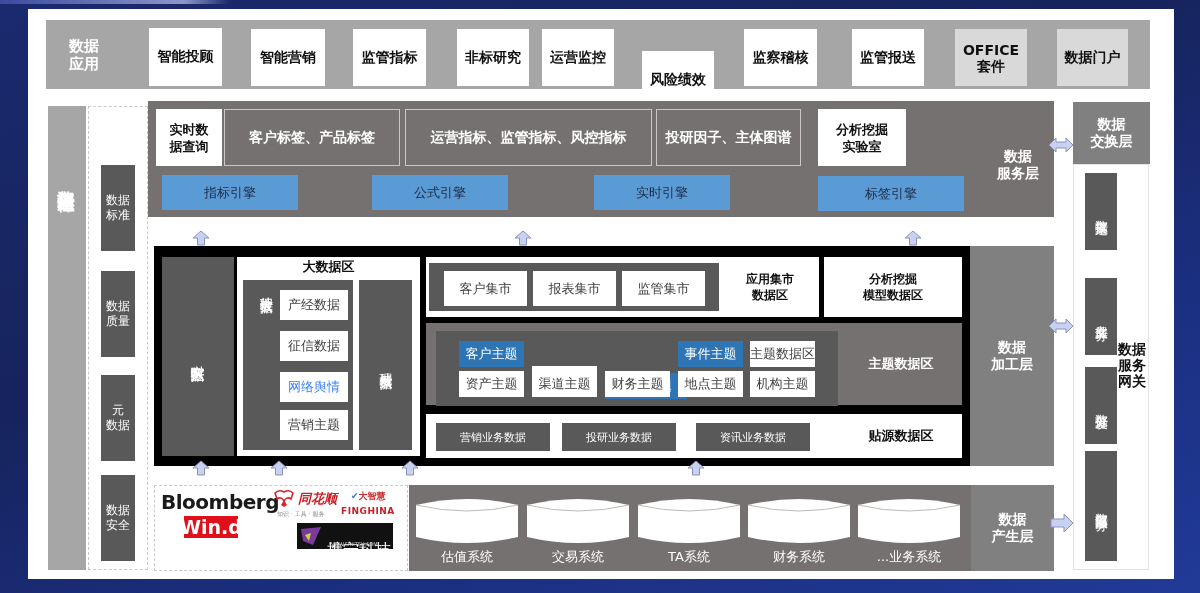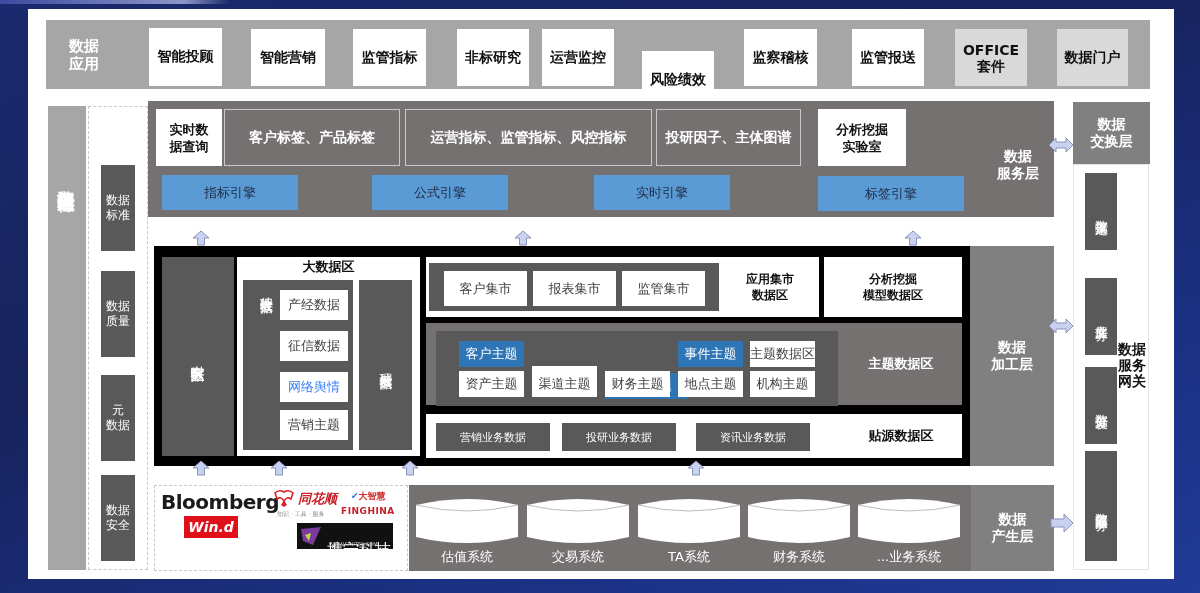--- a/index.html
+++ b/index.html
@@ -180,21 +180,21 @@
       </svg>
     </div>
   <div class="arrow-up" style="left:659px; top:451px;">
       <svg viewBox="0 0 18 16">
         <path d="M9 1 L17 8 L12.5 8 L12.5 15 L5.5 15 L5.5 8 L1 8 Z" fill="#c9d1f0" stroke="#8a93bb" stroke-width="1"></path>
       </svg>
     </div>
 
   <div class="abs dash white" style="left:126px; top:476px; width:254px; height:86px;">
     <div class="abs bold" style="left:6px; top:4px; font-size:20px; color:#1a1a1a; letter-spacing:-0.5px;">Bloomberg</div>
-    <div class="abs c bold" style="left:29px; top:30px; width:54px; height:22px; background:#e0101b; color:#fff; font-size:14px;font-style:italic;">Win.d</div>
+    <div class="abs c bold" style="left:29px; top:30px; width:54px; height:22px; background:#e0101b; color:#fff; font-size:19px;">Win.d</div>
     <div class="abs" style="left:118px; top:3px; width:22px; height:20px;">
       <svg viewBox="0 0 22 20" width="22" height="20">
           <path d="M2 4 Q6 0 11 3 Q16 0 20 4 L18 10 Q14 7 11 12 Q8 7 4 10 Z" fill="none" stroke="#d8242b" stroke-width="1.6"></path>
           <path d="M11 11 L14 16 L11 18 L8 16 Z" fill="#d8242b"></path>
         </svg>
     </div>
     <div class="abs bold" style="left:143px; top:4px; font-size:13px; color:#c81e24; font-style:italic;">同花顺</div>
     <div class="abs" style="left:122px; top:24px; font-size:6px; color:#888;">知识 · 工具 · 服务</div>
     <div class="abs" style="left:196px; top:4px; font-size:9px; color:#d02a2a; font-weight:bold;"><span style="color:#3b6fd8;">✔</span><span>大智慧</span></div>
     <div class="abs bold" style="left:186px; top:20px; font-size:9px; color:#c8202a; letter-spacing:0.5px;">FINGHINA</div>

